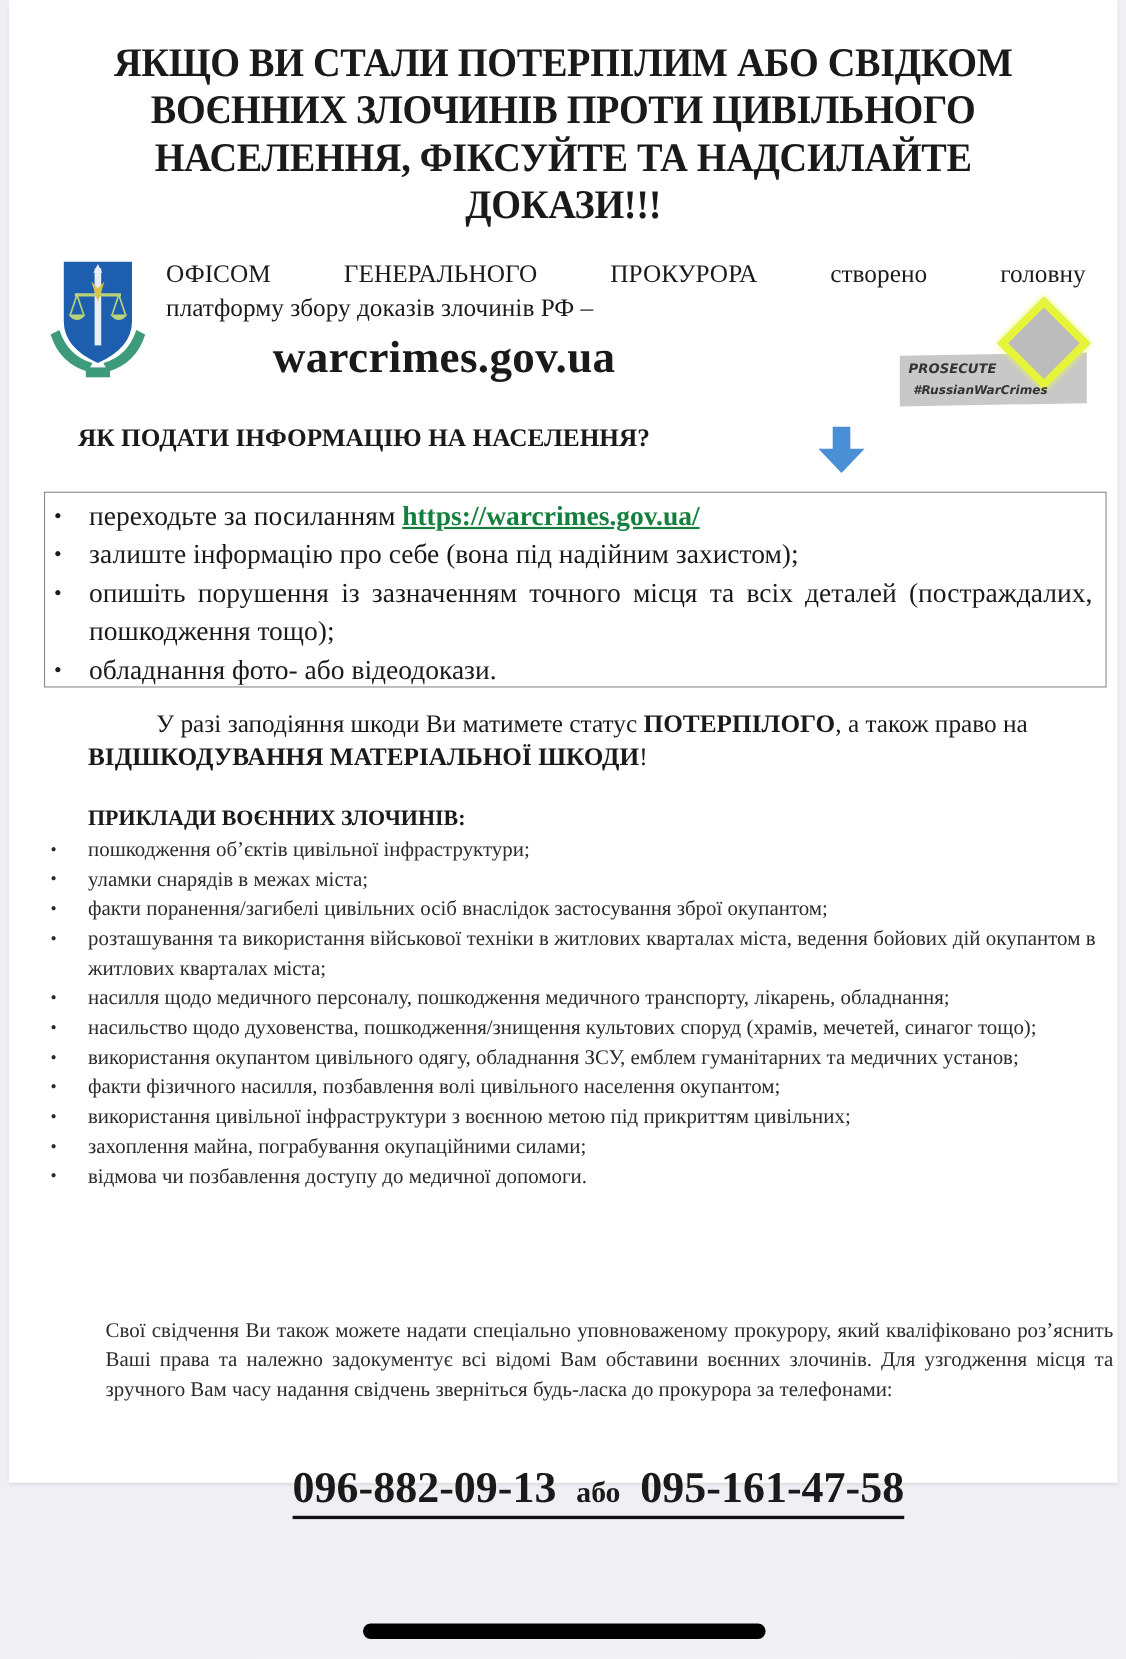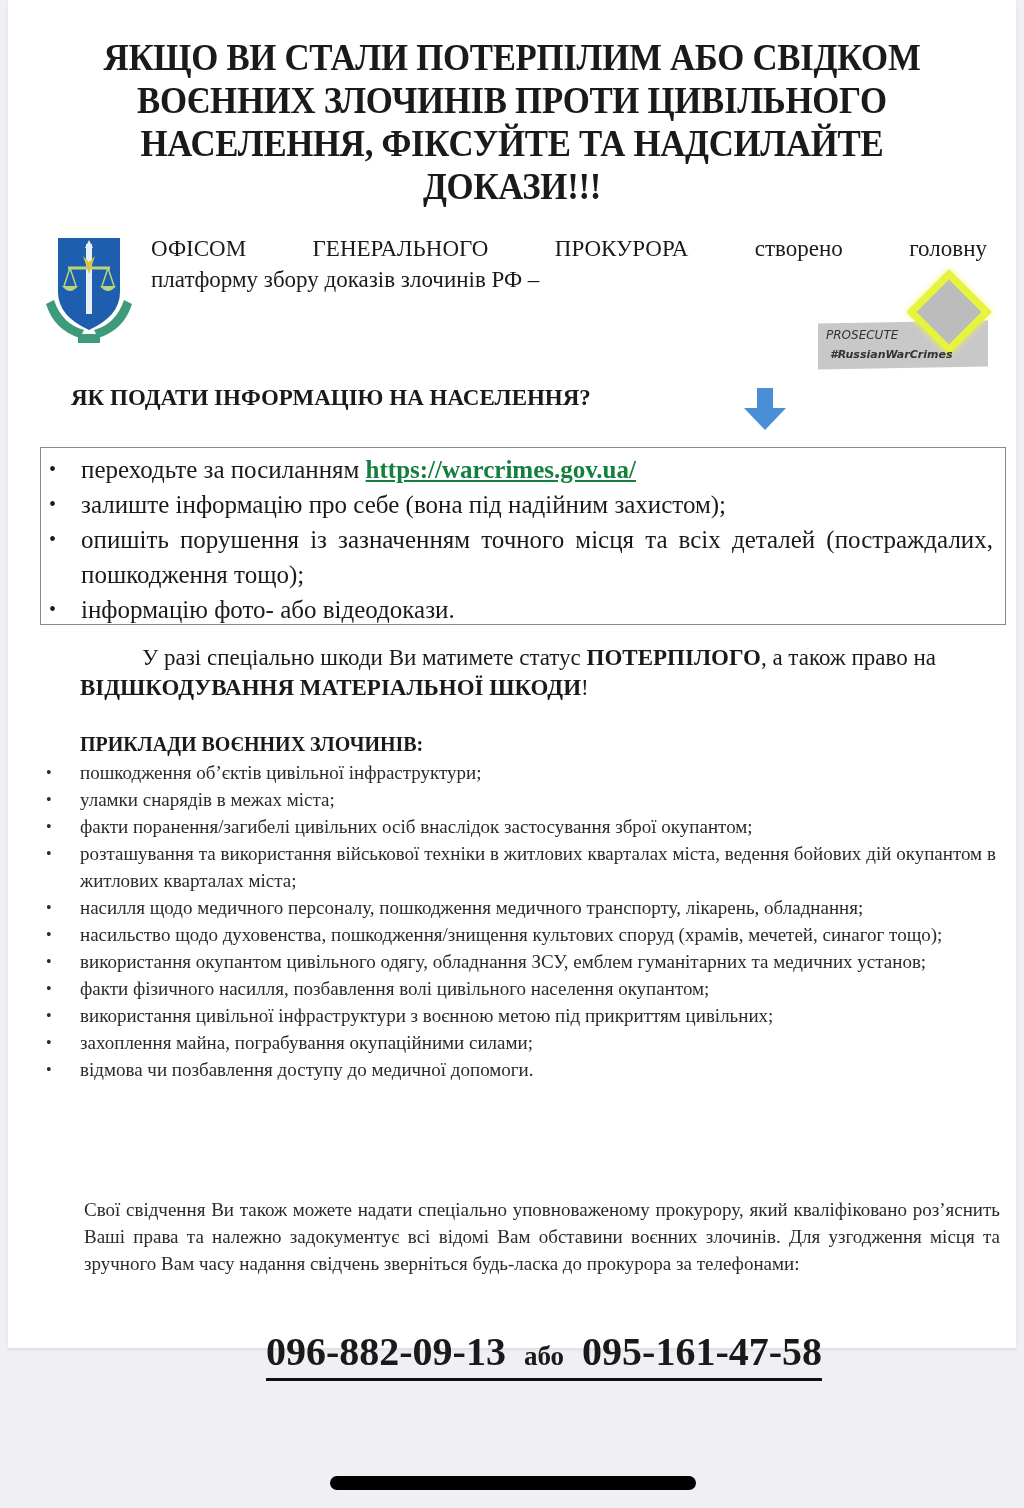--- a/index.html
+++ b/index.html
@@ -33,21 +33,21 @@
     position: absolute; left: 240px; top: 300px; font-size: 41px; font-weight: bold;
     letter-spacing: 0.3px;
   }
   .prosecute { position: absolute; left: 800px; top: 278px; width: 190px; height: 100px; }
   .prosecute .badge {
     position: absolute; left: 10px; top: 44px; width: 170px; height: 46px;
     background: #c8c8c8; transform: skewY(-1deg);
   }
   .prosecute .t1 {
     position: absolute; left: 18px; top: 50px; font-family: "DejaVu Sans", sans-serif;
-    font-size: 12px; font-weight: normal; font-style: italic; color: #333;
+    font-size: 12px; font-weight: bold; font-style: italic; color: #333;
   }
   .prosecute .t2 {
     position: absolute; left: 22px; top: 70px; font-family: "DejaVu Sans", sans-serif;
     font-size: 11px; font-weight: bold; font-style: italic; color: #333; white-space: nowrap;
   }
   .prosecute .diamond {
     position: absolute; left: 111px; top: 4px; width: 46px; height: 46px;
     border: 7px solid #e6f53a; transform: rotate(45deg); background: #bcbcbc;
     box-shadow: 0 0 6px #eaff4a;
   }
@@ -74,21 +74,21 @@
     position: absolute; left: 72px; top: 733px; font-size: 20px; font-weight: bold;
   }
   .examples {
     position: absolute; left: 38px; top: 759px; width: 950px;
     font-size: 19px; line-height: 27px; color: #2b2b2b;
   }
   .ex { display: flex; }
   .ex .bullet { width: 34px; font-size: 16px; }
   .ex-text { flex: 1; text-align: justify; }
   .testimony {
-    position: absolute; left: 76px; top: 1196px; width: 916px;
+    position: absolute; left: 88px; top: 1196px; width: 916px;
     font-size: 19px; line-height: 27px; text-align: justify; color: #2b2b2b;
   }
   .phones {
     position: absolute; left: 0; top: 1328px; width: 1008px; text-align: center;
     font-weight: bold; font-size: 40px; white-space: nowrap; padding-left: 32px;
   }
   .phones .inner { display: inline-block; border-bottom: 3px solid #111; padding-bottom: 0; line-height: 44px; }
   .phones .sep { font-size: 27px; margin: 0 18px; }
   .home-bar {
     position: absolute; left: 330px; top: 1476px; width: 366px; height: 14px;
@@ -128,20 +128,21 @@
     <div class="l1">
       <span>ОФІСОМ</span>
       <span>ГЕНЕРАЛЬНОГО</span>
       <span>ПРОКУРОРА</span>
       <span>створено</span>
       <span>головну</span>
     </div>
     <div class="l2">платформу збору доказів злочинів РФ –</div>
   </div>
 
+  <div class="site">warcrimes.gov.ua</div>
 
   <div class="prosecute">
     <div class="badge"></div>
     <div class="diamond"></div>
     <div class="t1">PROSECUTE</div>
     <div class="t2">#RussianWarCrimes</div>
   </div>
 
   <div class="how">ЯК ПОДАТИ ІНФОРМАЦІЮ НА НАСЕЛЕННЯ?</div>
 
@@ -159,26 +160,26 @@
     <div class="step">
       <span class="bullet">•</span>
       <span class="step-text">залиште інформацію про себе (вона під надійним захистом);</span>
     </div>
     <div class="step">
       <span class="bullet">•</span>
       <span class="step-text">опишіть порушення із зазначенням точного місця та всіх деталей (постраждалих, пошкодження тощо);</span>
     </div>
     <div class="step">
       <span class="bullet">•</span>
-      <span class="step-text">інформацію фото- або відеодокази.</span>
+      <span class="step-text">обладнання фото- або відеодокази.</span>
     </div>
   </div>
 
   <div class="status">
-    <span style="padding-left:62px">У разі спеціально шкоди Ви матимете статус </span><b>ПОТЕРПІЛОГО</b><span>, а також право на </span><b>ВІДШКОДУВАННЯ МАТЕРІАЛЬНОЇ ШКОДИ</b><span>!</span>
+    <span style="padding-left:62px">У разі заподіяння шкоди Ви матимете статус </span><b>ПОТЕРПІЛОГО</b><span>, а також право на </span><b>ВІДШКОДУВАННЯ МАТЕРІАЛЬНОЇ ШКОДИ</b><span>!</span>
   </div>
 
   <div class="examples-title">ПРИКЛАДИ ВОЄННИХ ЗЛОЧИНІВ:</div>
 
   <div class="examples">
     <div class="ex">
         <span class="bullet">•</span>
         <span class="ex-text">пошкодження об’єктів цивільної інфраструктури;</span>
       </div>
     <div class="ex">

